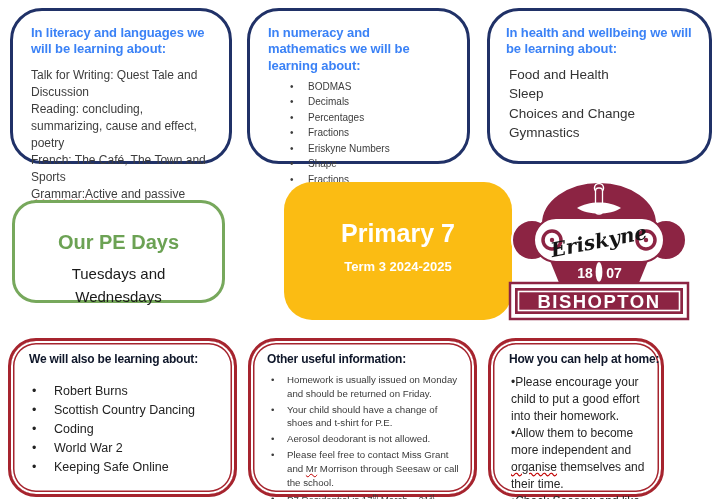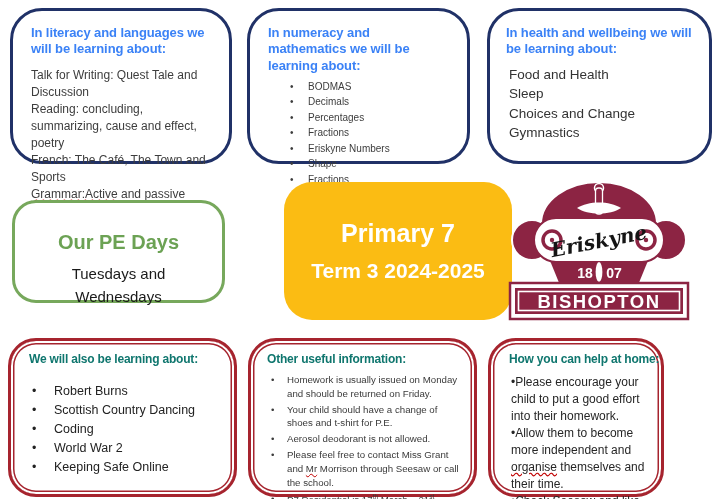--- a/index.html
+++ b/index.html
@@ -6,21 +6,21 @@
   .page{position:relative;width:720px;height:499px;background:#fff;overflow:hidden;
         font-family:"Liberation Sans",sans-serif;}
   .card{position:absolute;box-sizing:border-box;background:#fff;}
   .card.navy{border:3.5px solid #203167;border-radius:32px;}
   .card.redb{border:3.5px solid #A6242E;border-radius:28px;
              box-shadow: inset 0 0 0 2px #ffffff, inset 0 0 0 3.5px #A6242E;}
   .card.greenb{border:3px solid #77A85C;border-radius:24px;}
   .card.yellow{background:#FBBC13;border-radius:28px;border:none;color:#fff;text-align:center;}
 
   .navy-title{color:#3b82f6;font-weight:bold;font-size:13px;line-height:1.25;letter-spacing:-0.1px;}
-  .red-title{color:#0f766e;font-weight:bold;font-size:12px;letter-spacing:-0.2px;white-space:nowrap;}
+  .red-title{color:#0f172a;font-weight:bold;font-size:12px;letter-spacing:-0.2px;white-space:nowrap;}
 
   
   #box-literacy{left:10px;top:8px;width:222px;height:156px;padding:14px 16px 0 18px;}
   #box-numeracy{left:247px;top:8px;width:223px;height:156px;padding:14px 16px 0 18px;}
   #box-health{left:487px;top:8px;width:225px;height:156px;padding:14px 16px 0 16px;}
 
   .small-body{font-size:12px;color:#3d3d3d;line-height:1.42;margin-top:9px;}
   .sq{text-decoration:underline;text-decoration-style:wavy;text-decoration-color:#c00000;
       -webkit-text-decoration-line:underline;-webkit-text-decoration-style:wavy;}
 
@@ -32,21 +32,21 @@
 
   .health-items div{font-size:13.5px;color:#333;line-height:1.45;}
   .health-items{margin-top:7px;padding-left:3px;}
 
   
   #box-pe{left:12px;top:200px;width:213px;height:103px;text-align:center;}
   .pe-title{color:#6CA254;font-size:20px;font-weight:bold;margin-top:28px;}
   .pe-days{font-size:15px;color:#1a1a1a;margin:9px auto 0 auto;width:130px;line-height:1.5;}
   #box-class{left:240px;top:182px;width:228px;height:138px;margin-left:44px;}
   .class-title{font-size:25px;font-weight:bold;margin-top:37px;}
-  .class-sub{font-size:21px;margin-top:11px;font-weight:600;}
+  .class-sub{font-size:13px;margin-top:11px;font-weight:600;}
 
   #logo{position:absolute;left:508px;top:178px;width:182px;height:152px;}
 
   
   #box-also{left:8px;top:338px;width:229px;height:159px;padding:11px 12px 0 18px;}
   #box-info{left:248px;top:338px;width:229px;height:159px;padding:11px 10px 0 16px;}
   #box-help{left:488px;top:338px;width:176px;height:159px;padding:11px 12px 0 18px;}
 
   #box-also ul.dotlist{margin:18px 0 0 3px;}
   #box-also ul.dotlist li{font-size:12.5px;color:#222;margin-bottom:5px;padding-left:22px;}

